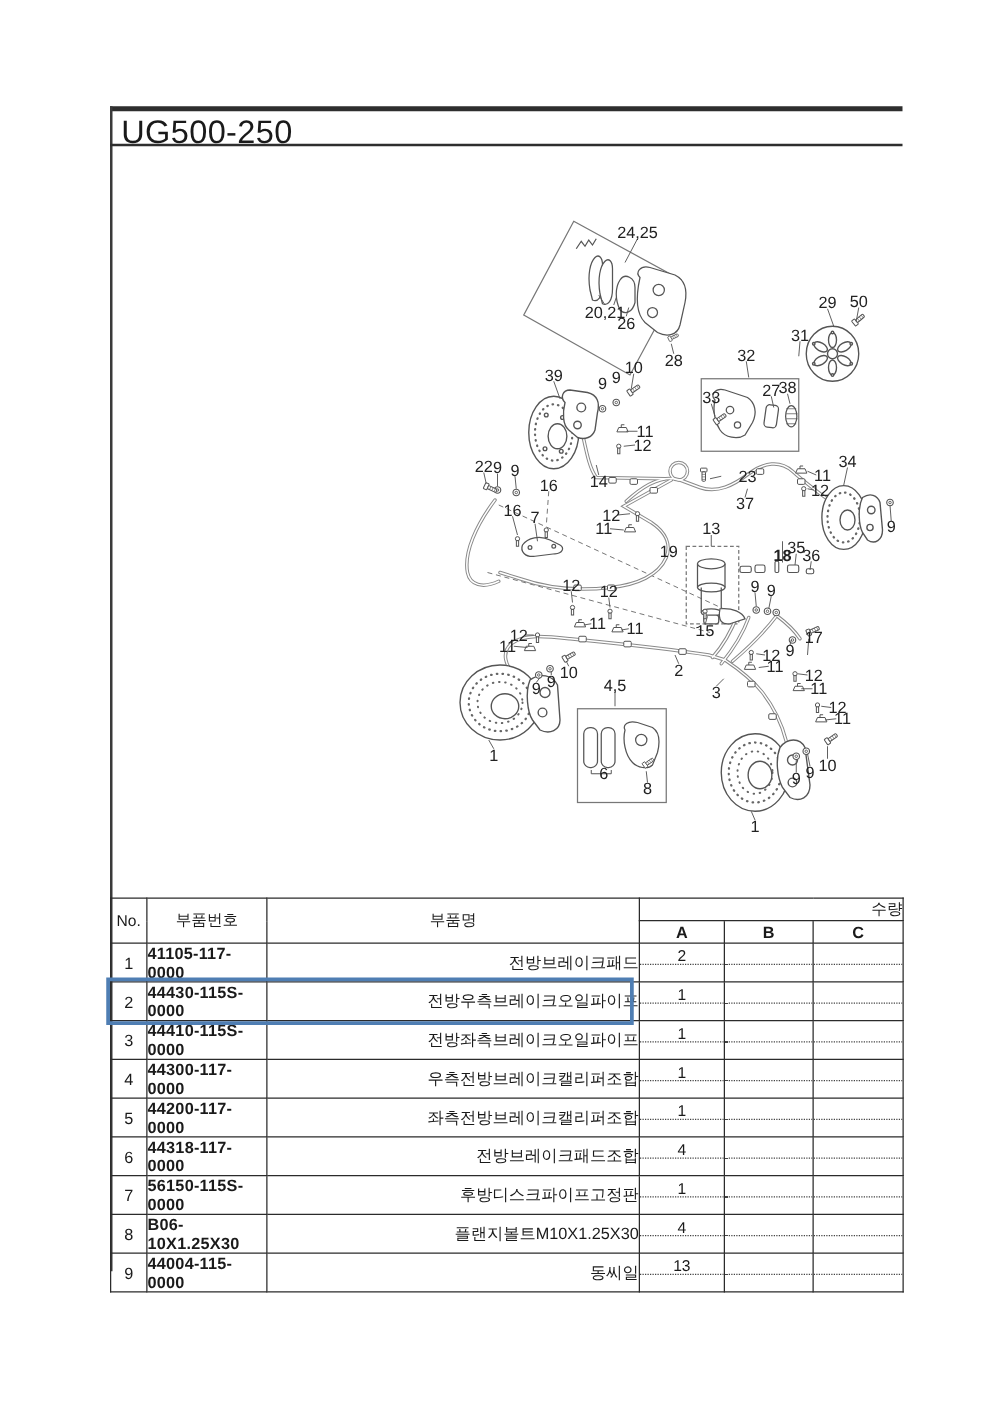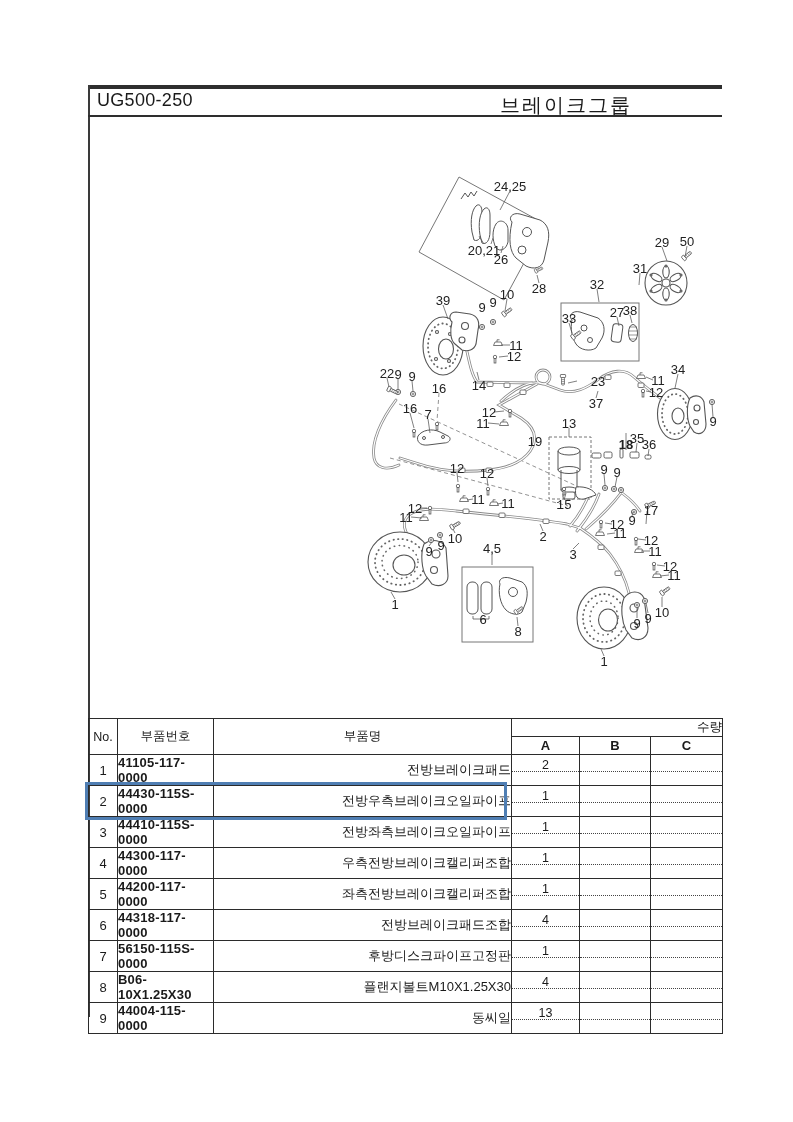--- a/index.html
+++ b/index.html
@@ -2,21 +2,21 @@
 <html><head>
 <meta charset="utf-8">
 <style>
   html,body{margin:0;padding:0;background:#fff;}
   .page{position:relative;width:793px;height:1122px;background:#fff;margin:0 auto;
         font-family:"Liberation Sans","DejaVu Sans",sans-serif;color:#1a1a1a;overflow:hidden;}
   
   .top-rule{position:absolute;left:88px;top:85px;width:634px;height:4px;background:#2e2e2e;}
   .left-rule{position:absolute;left:88px;top:85px;width:1.5px;height:932px;background:#3a3a3a;}
   .title-rule{position:absolute;left:88px;top:115px;width:634px;height:2px;background:#2e2e2e;}
-  .model-title{position:absolute;left:97px;top:90px;font-size:18px;letter-spacing:.3px;}
+  .model-title{position:absolute;left:97px;top:90px;font-size:26px;letter-spacing:.3px;}
   .group-title{position:absolute;left:500px;top:92px;font-size:20px;letter-spacing:2px;}
   
   .diagram{position:absolute;left:88px;top:117px;width:634px;height:601px;}
   .diagram svg{position:absolute;left:0;top:0;}
   .callout{position:absolute;transform:translate(-50%,-50%);font-size:13px;color:#222;
            white-space:nowrap;line-height:1;}
   
   table.parts{position:absolute;left:88px;top:718px;width:634px;border-collapse:collapse;
               table-layout:fixed;font-size:13px;}
   table.parts th,table.parts td{border:1px solid #2b2b2b;padding:0;overflow:hidden;}
@@ -33,21 +33,20 @@
   .hl-box{position:absolute;border:3.5px solid #4f7eb3;pointer-events:none;}
 </style>
 </head>
 <body>
 
 <div class="page">
   <div class="top-rule"></div>
   <div class="left-rule"></div>
   <div class="title-rule"></div>
   <div class="model-title">UG500-250</div>
-  <div class="group-title">브레이크그룹</div>
 
   <div class="diagram">
     <svg width="634" height="601" viewBox="88 117 634 601">
       <defs>
         <g id="pipes">
           <path d="M464,338 C469,360 471,374 477,382 L532,383"></path>
           <circle cx="543" cy="377" r="7" fill="none"></circle>
           <path d="M537,384 L499,405 L521,418 C533,426 537,436 533,446 C527,460 510,468 488,470 C462,473 436,470 416,463 L400,458"></path>
           <path d="M396,400 C381,420 371,442 374,458 C376,468 386,471 399,465"></path>
           <path d="M501,401 C514,389 529,379 544,384 L560,390 C574,395 587,388 599,379 C611,370 624,368 634,377 C645,387 656,395 667,403 L688,412"></path>

